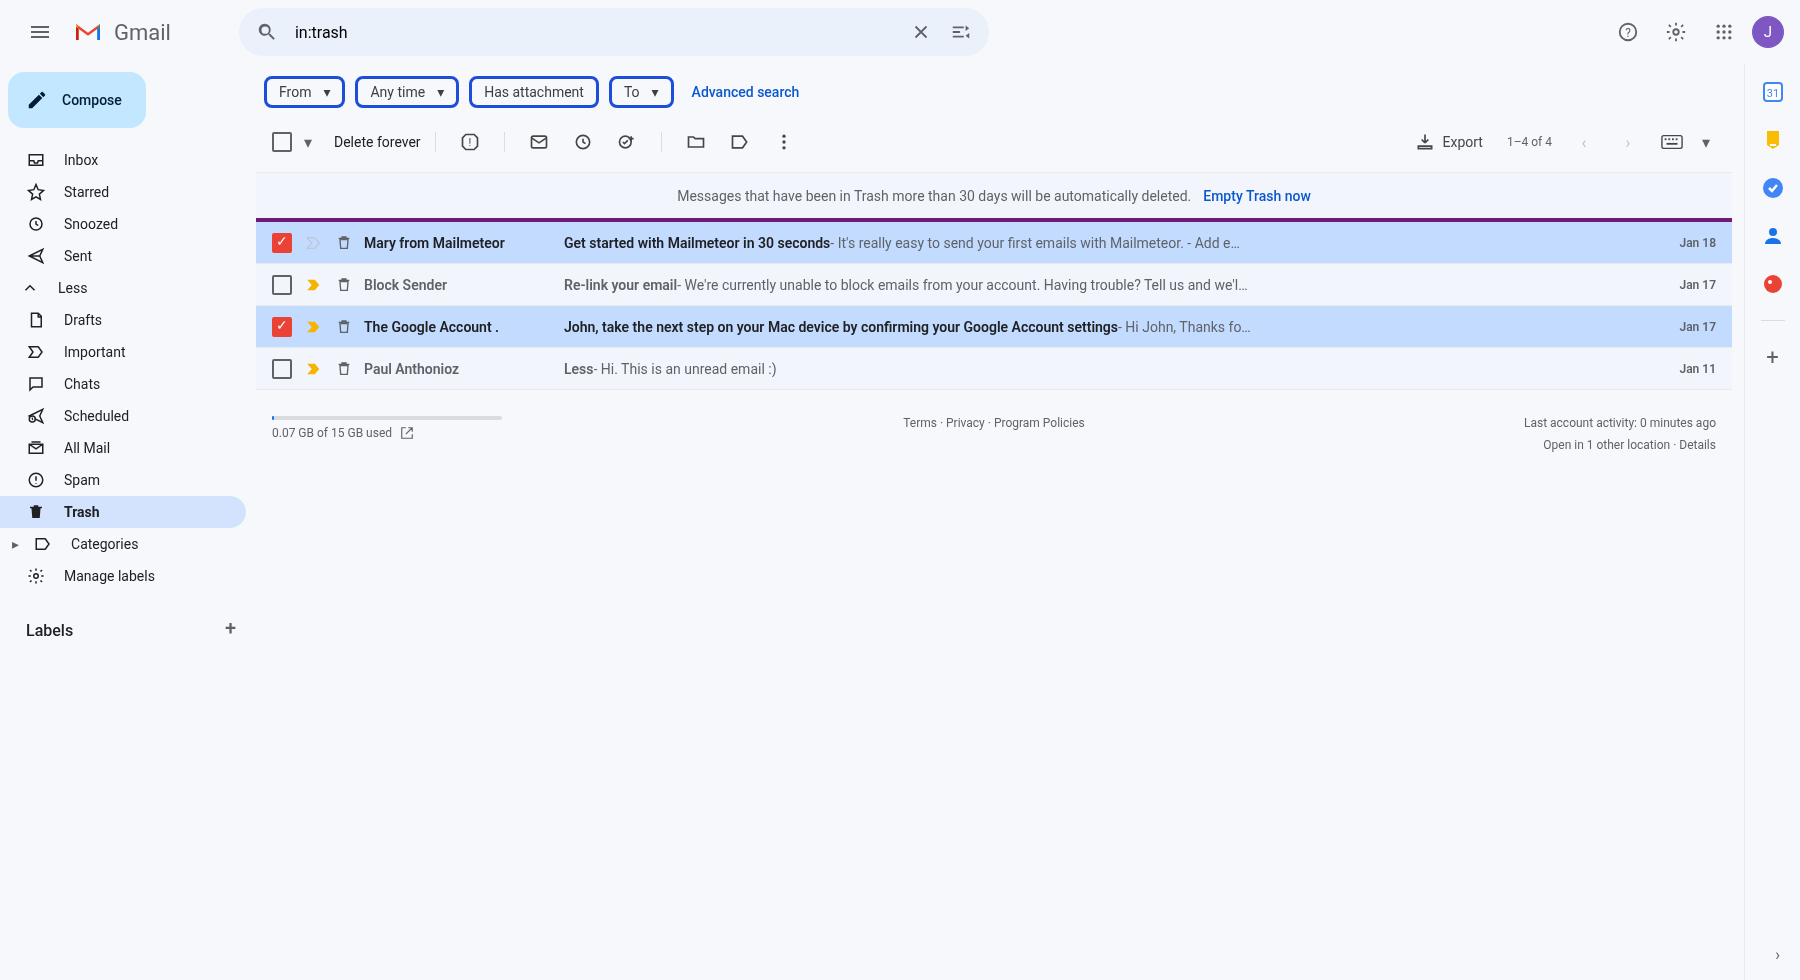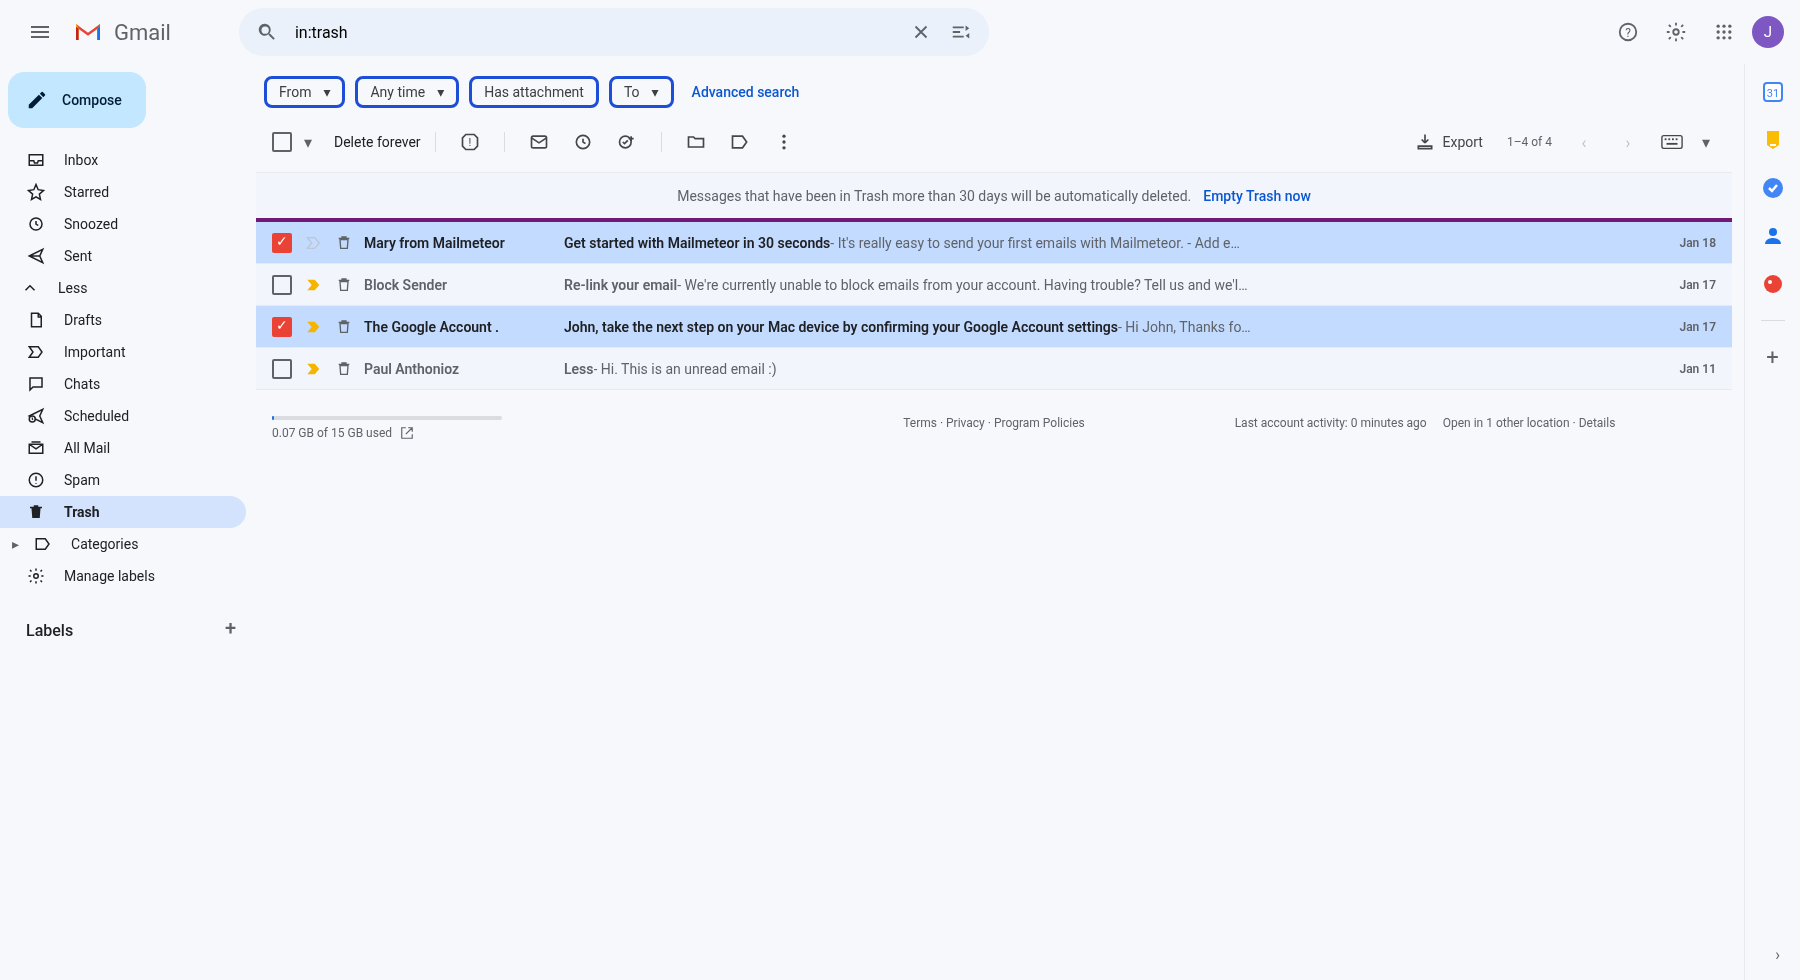--- a/index.html
+++ b/index.html
@@ -52,21 +52,21 @@
 .subject { color: #5f6368; font-weight: 600; }
 .email-row.selected .subject { color:#202124; }
 .snippet { color: #5f6368; overflow: hidden; text-overflow: ellipsis; }
 .date { width: 60px; text-align: right; font-size: 12px; color: #5f6368; font-weight:600; flex-shrink:0; margin-left:20px; }
 .footer { display: flex; align-items: flex-start; padding: 26px 16px; font-size: 12px; color: #5f6368; }
 .footer-left { flex: 1; display:flex; flex-direction:column; gap:6px; }
 .storage-bar { width: 230px; height: 4px; background: #dadce0; border-radius: 2px; position: relative; }
 .storage-fill { position: absolute; left: 0; top: 0; height: 100%; width: 1%; background: #1a73e8; border-radius: 2px; }
 .footer-center { flex: 1; text-align: center; }
 .footer-center a { color: #5f6368; text-decoration: none; }
-.footer-right { flex: 1; text-align: right; display:flex; flex-direction:row; gap:16px; }
+.footer-right { flex: 1; text-align: right; display:flex; flex-direction:column; gap:8px; }
 .details-link { color: #5f6368; cursor: pointer; }
 .side-panel { width: 56px; border-left: 1px solid #e8eaed; display: flex; flex-direction: column; align-items: center; padding-top: 16px; gap: 24px; }
 .side-app { width: 24px; height: 24px; cursor: pointer; }
 .side-divider { width: 24px; height: 1px; background: #dadce0; }
 .side-chevron { position: absolute; bottom: 16px; right: 20px; }
 svg { display: block; }
 </style>
 </head>
 <body>
 

